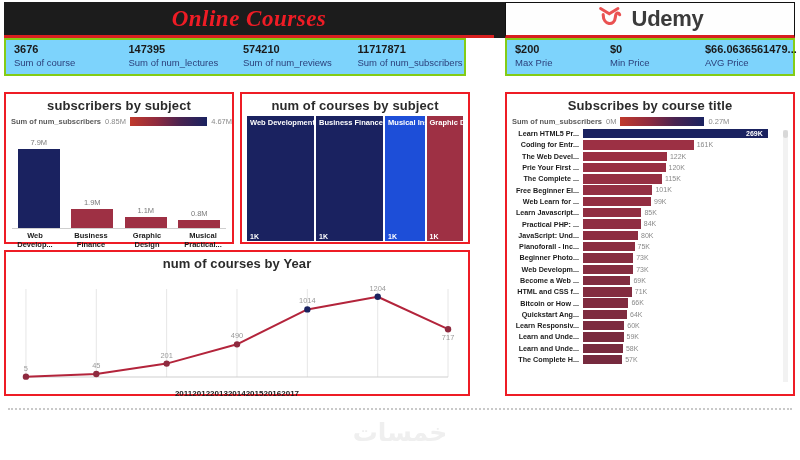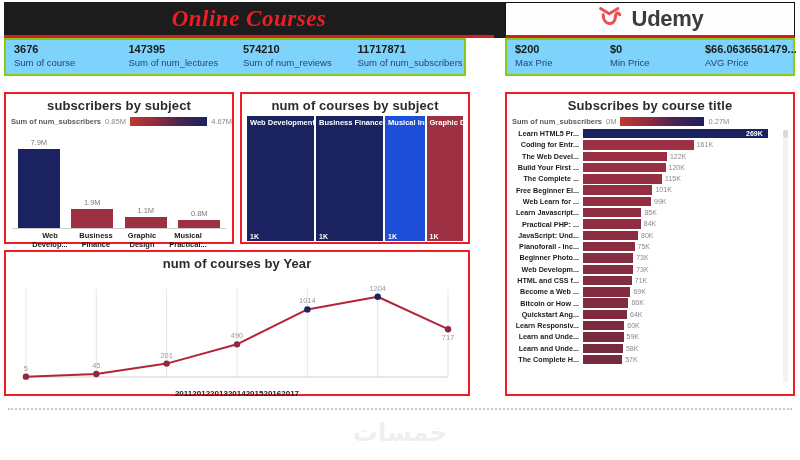--- a/index.html
+++ b/index.html
@@ -64,21 +64,21 @@
 
   
   #p-subjects { left:4px; top:92px; width:230px; height:152px; }
   .col-plot { position:relative; height:96px; margin:6px 6px 0 6px; }
   .col-wrap { position:absolute; bottom:0; left:0; right:0; height:96px;
               display:flex; align-items:flex-end; justify-content:space-around; }
   .col-item { width:44px; display:flex; flex-direction:column; align-items:center; }
   .col-lab { font-size:7.5px; color:#7a7a7a; margin-bottom:2px; }
   .col-bar { width:42px; }
   .col-axis { margin:0 6px; border-top:1px solid #cfcfcf; }
-  .col-names { display:flex; justify-content:center; margin:2px 6px 0 6px; }
+  .col-names { display:flex; justify-content:space-between; margin:2px 6px 0 6px; }
   .col-name { width:46px; text-align:center; font-size:7.5px; font-weight:bold;
               color:#1b1b1b; line-height:9px; }
 
   
   #p-treemap { left:240px; top:92px; width:230px; height:152px; }
   .tm-grid { position:relative; margin:3px 5px 5px 5px; height:125px; display:flex; gap:2px; }
   .tm-col { display:flex; flex-direction:row; gap:2px; }
   .tm-tile { position:relative; overflow:hidden; }
   .tm-name { position:absolute; left:3px; top:2px; font-size:7.5px; color:#fff;
              font-weight:bold; white-space:nowrap; }
@@ -299,21 +299,21 @@
             </div>
           </div>
           <div class="hb-row">
             <div class="hb-name">The Web Devel...</div>
             <div class="hb-track">
               <div class="hb-bar" style="width: 83.9033px; background: rgb(154, 47, 67);"></div>
               <span class="hb-val" style="left: 86.9033px;">122K</span>
             </div>
           </div>
           <div class="hb-row">
-            <div class="hb-name">Build Your First ...</div>
+            <div class="hb-name">Prie Your First ...</div>
             <div class="hb-track">
               <div class="hb-bar" style="width: 82.5279px; background: rgb(152, 47, 67);"></div>
               <span class="hb-val" style="left: 85.5279px;">120K</span>
             </div>
           </div>
           <div class="hb-row">
             <div class="hb-name">The Complete ...</div>
             <div class="hb-track">
               <div class="hb-bar" style="width: 79.0892px; background: rgb(150, 47, 67);"></div>
               <span class="hb-val" style="left: 82.0892px;">115K</span>
@@ -369,31 +369,31 @@
             </div>
           </div>
           <div class="hb-row">
             <div class="hb-name">Web Developm...</div>
             <div class="hb-track">
               <div class="hb-bar" style="width: 50.2045px; background: rgb(133, 44, 64);"></div>
               <span class="hb-val" style="left: 53.2045px;">73K</span>
             </div>
           </div>
           <div class="hb-row">
+            <div class="hb-name">Become a Web ...</div>
+            <div class="hb-track">
+              <div class="hb-bar" style="width: 47.4535px; background: rgb(129, 44, 64);"></div>
+              <span class="hb-val" style="left: 50.4535px;">69K</span>
+            </div>
+          </div>
+          <div class="hb-row">
             <div class="hb-name">HTML and CSS f...</div>
             <div class="hb-track">
               <div class="hb-bar" style="width: 48.829px; background: rgb(131, 44, 64);"></div>
               <span class="hb-val" style="left: 51.829px;">71K</span>
-            </div>
-          </div>
-          <div class="hb-row">
-            <div class="hb-name">Become a Web ...</div>
-            <div class="hb-track">
-              <div class="hb-bar" style="width: 47.4535px; background: rgb(129, 44, 64);"></div>
-              <span class="hb-val" style="left: 50.4535px;">69K</span>
             </div>
           </div>
           <div class="hb-row">
             <div class="hb-name">Bitcoin or How ...</div>
             <div class="hb-track">
               <div class="hb-bar" style="width: 45.3903px; background: rgb(128, 43, 63);"></div>
               <span class="hb-val" style="left: 48.3903px;">66K</span>
             </div>
           </div>
           <div class="hb-row">

